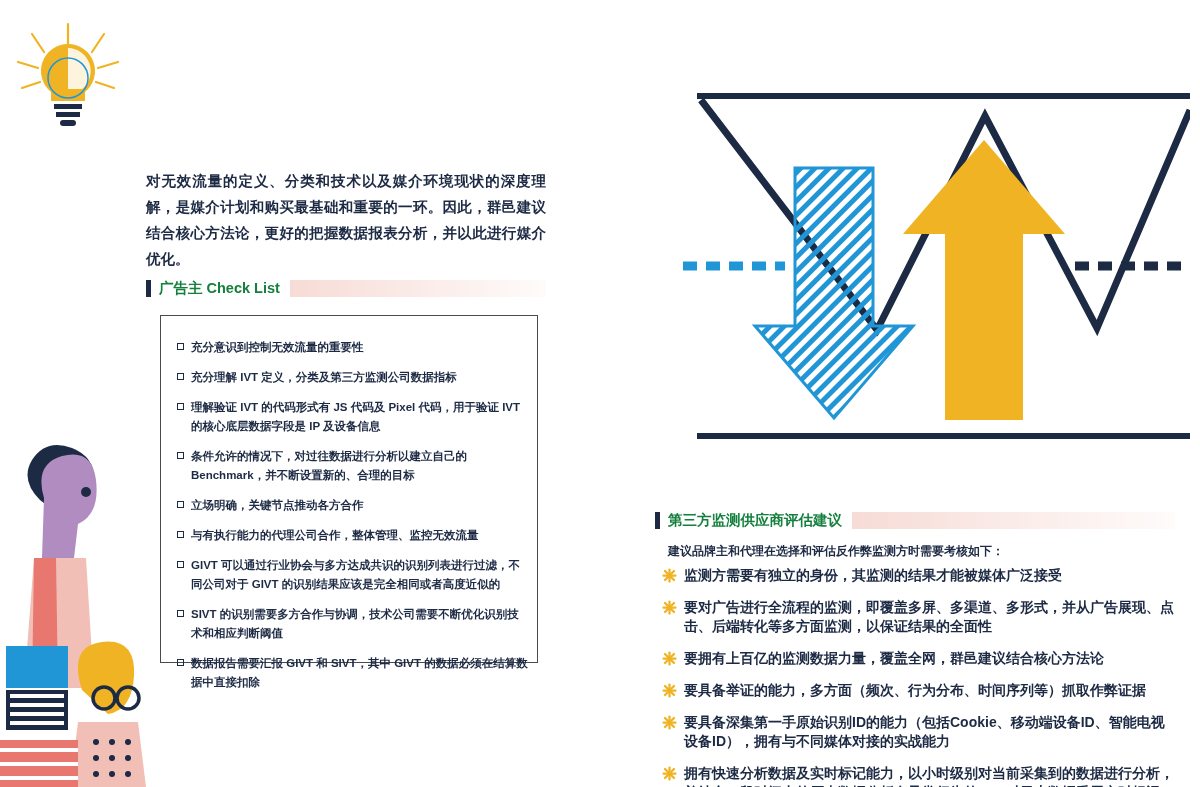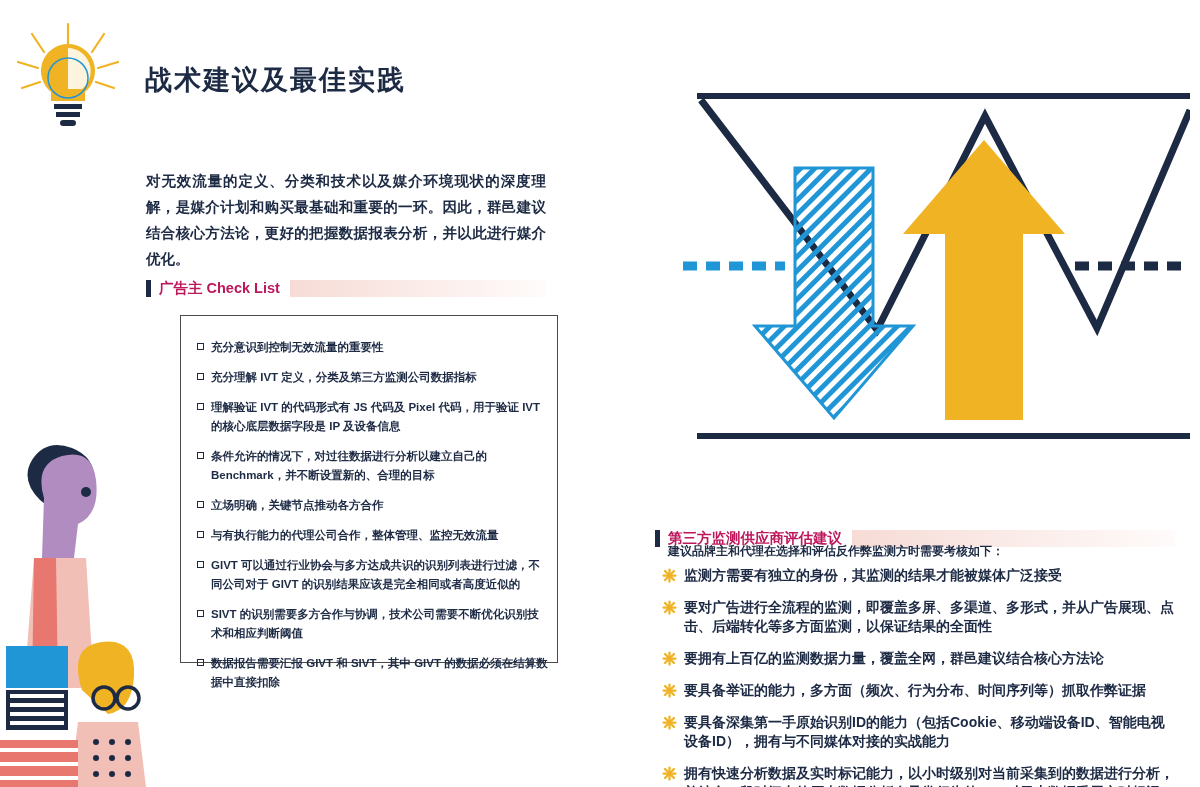--- a/index.html
+++ b/index.html
@@ -64,21 +64,21 @@
   .section-bar .tick {
     width: 5px;
     height: 17px;
     background: #1d2a44;
     margin-right: 8px;
     flex: 0 0 auto;
   }
   .section-bar .bar-label {
     font-size: 14.5px;
     font-weight: bold;
-    color: #be185d;
+    color: #15803d;
     white-space: nowrap;
     padding-right: 10px;
   }
   .section-bar .bar-fill {
     height: 17px;
     flex: 1 1 auto;
     background: linear-gradient(to right, rgba(240,190,180,0.55), rgba(250,230,225,0.15));
   }
 
   .checklist-bar {
@@ -89,21 +89,20 @@
 
   .checklist-box {
     position: absolute;
     left: 160px;
     top: 315px;
     width: 378px;
     height: 348px;
     border: 1px solid #4a4a4a;
     box-sizing: border-box;
     padding: 22px 8px 10px 16px;
-    margin-left: 20px;
   }
   .check-item {
     display: flex;
     align-items: flex-start;
     font-size: 11.5px;
     line-height: 19px;
     color: #1d2a44;
     font-weight: bold;
     margin-bottom: 11px;
   }
@@ -142,21 +141,20 @@
     left: 45px;
     top: 80px;
     width: 545px;
     height: 370px;
   }
 
   .vendor-bar {
     left: 655px;
     top: 508px;
     width: 520px;
-    margin-top: 18px;
   }
 
   .vendor-intro {
     position: absolute;
     left: 668px;
     top: 541px;
     width: 500px;
     font-size: 12px;
     line-height: 20px;
     font-weight: bold;
@@ -206,21 +204,20 @@
       </g>
       <path d="M60 26 a27 27 0 0 1 17 48 l0 9 l-34 0 l0 -9 a27 27 0 0 1 17 -48 z" fill="#f0b323"></path>
       <path d="M60 30 a23 23 0 0 1 14 41 l-14 0 z" fill="#ffffff" opacity="0.85"></path>
       <rect x="46" y="86" width="28" height="5" fill="#1d2a44"></rect>
       <rect x="48" y="94" width="24" height="5" fill="#1d2a44"></rect>
       <rect x="52" y="102" width="16" height="6" rx="3" fill="#1d2a44"></rect>
       <circle cx="60" cy="60" r="20" fill="none" stroke="#2196d6" stroke-width="1.5"></circle>
     </svg>
   </div>
 
-  <div class="page-title">战术建议及最佳实践</div>
 
   <div class="intro-para">对无效流量的定义、分类和技术以及媒介环境现状的深度理解，是媒介计划和购买最基础和重要的一环。因此，群邑建议结合核心方法论，更好的把握数据报表分析，并以此进行媒介优化。</div>
 
   <div class="section-bar checklist-bar">
     <span class="tick"></span>
     <span class="bar-label">广告主 Check List</span>
     <span class="bar-fill"></span>
   </div>
 
   <div class="checklist-box">

